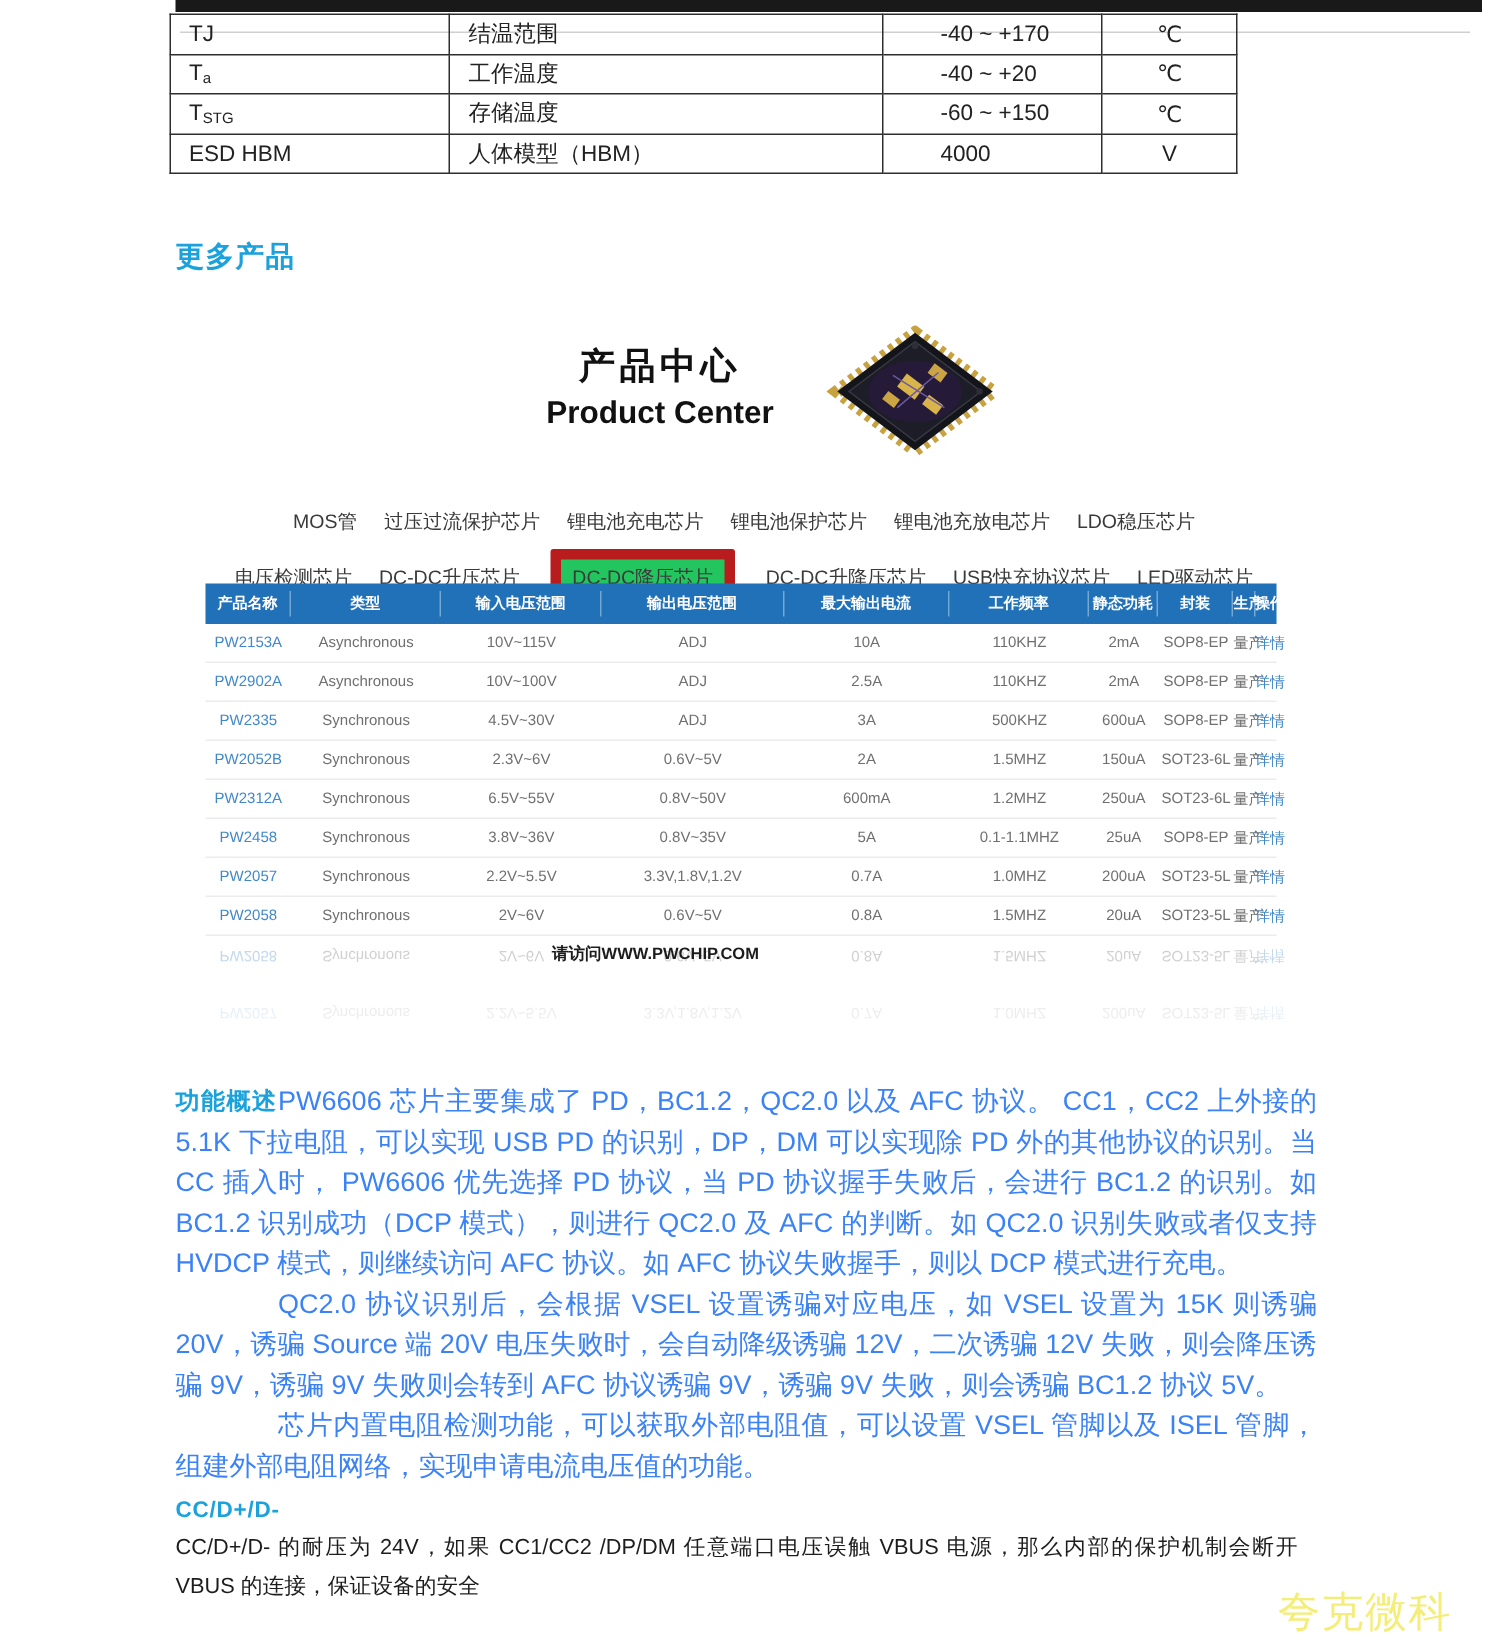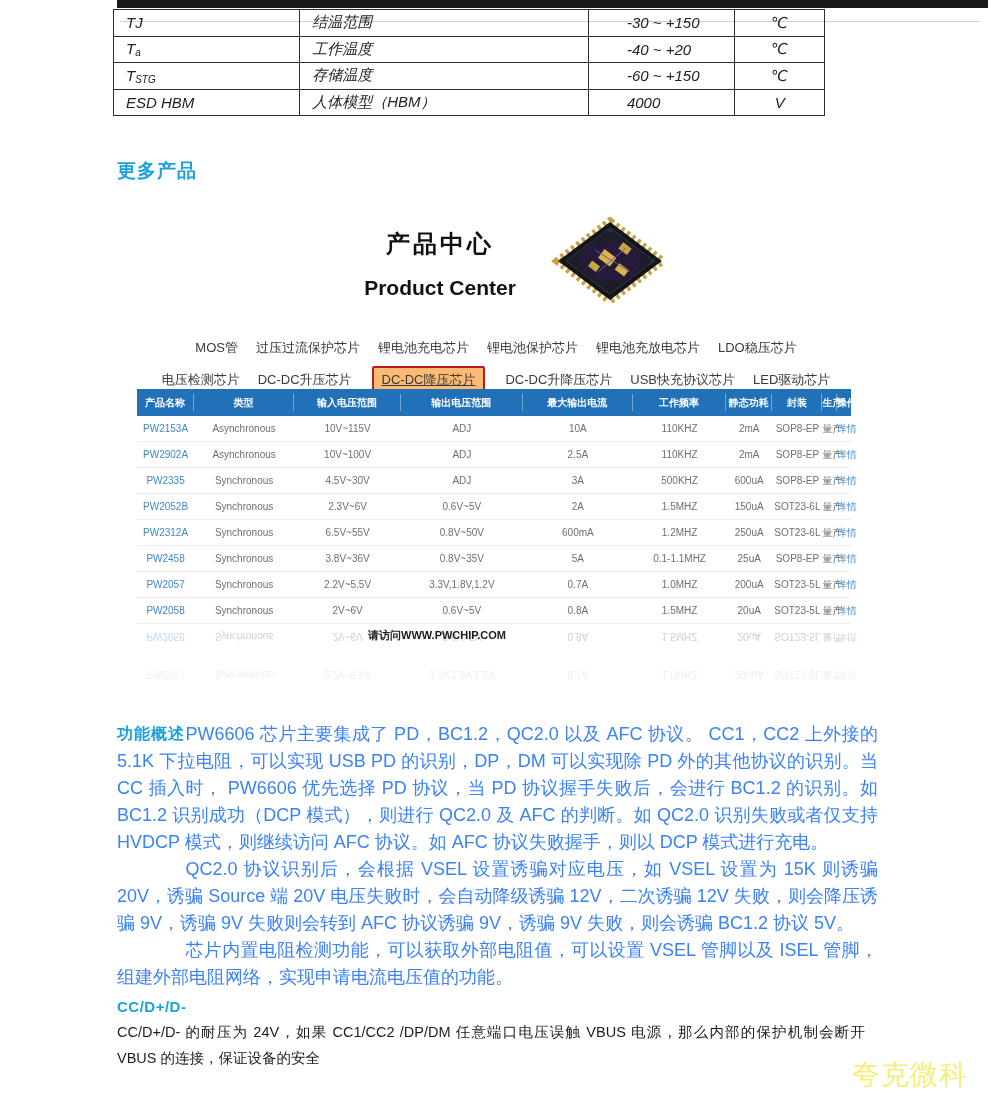--- a/index.html
+++ b/index.html
@@ -5,44 +5,44 @@
   * { margin:0; padding:0; box-sizing:border-box; }
   html,body { background:#ffffff; }
   body { font-family:"Liberation Sans","DejaVu Sans",sans-serif; }
   #page { position:relative; width:991px; height:1096px; background:#fff; overflow:hidden; margin:0 auto; }
 
   
   .top-bar { position:absolute; left:117px; top:0; width:871px; height:8px; background:#191919; }
   .artifact-line { position:absolute; left:120px; top:21px; width:860px; height:1px; background:#cfcfcf; }
 
   
-  .spec-table { position:absolute; left:113px; top:9px; width:712px; border-collapse:collapse; table-layout:fixed;font-style:italic; }
+  .spec-table { position:absolute; left:113px; top:9px; width:712px; border-collapse:collapse; table-layout:fixed; }
   .spec-table td { border:1.6px solid #2e2e2e; height:26.5px; font-size:15px; color:#222; padding:0 0 0 12px; vertical-align:middle; white-space:nowrap; }
   .spec-table td.val { padding-left:38px; }
   .spec-table td.unit { text-align:center; padding-left:0; }
   .spec-sub { font-size:10px; vertical-align:-2px; }
 
   
   .blue-heading { position:absolute; left:117px; font-weight:bold; color:#1BA1DC; }
   #more-products-heading { top:158px; font-size:19px; letter-spacing:1px; }
   #overview-heading { top:724px; font-size:16px; letter-spacing:1px; }
   #cc-heading { top:998px; font-size:15px; letter-spacing:.5px; }
 
   
   .banner-titles { position:absolute; left:255px; top:228px; width:370px; text-align:center; color:#111; }
   .banner-cn { font-size:24px; font-weight:bold; letter-spacing:3px; }
-  .banner-en { font-size:21px; font-weight:bold; margin-top:16px; }
+  .banner-en { font-size:21px; font-weight:bold; margin-top:4px; }
   .chip-wrap { position:absolute; left:551px; top:217px; width:118px; height:88px; }
 
   
   .cat-row { position:absolute; left:117px; width:758px; text-align:center; font-size:13px; color:#3a3a3a; white-space:nowrap;margin-top:17px; }
   #cat-row-1 { top:322px; }
   #cat-row-2 { top:349px; }
   .cat-item { display:inline-block; margin:0 9px; cursor:pointer; }
-  .cat-item.active { border:2px solid #b91c1c; background:#fdba74; padding:3px 8px; border-radius:2px; margin:0 11px;text-decoration:underline; }
+  .cat-item.active { border:7px solid #b91c1c; background:#22c55e; padding:3px 8px; border-radius:2px; margin:0 11px; }
 
   
   .product-table { position:absolute; left:137px; top:389px; width:714px; font-size:10px; }
   .pt-row { display:flex; align-items:center; height:26px; background:#fff; border-bottom:1px solid #ececec; }
   .pt-row.pt-head { height:27px; background:#2171B9; border-bottom:none; }
   .pt-cell { text-align:center; color:#6f6f6f; overflow:visible; white-space:nowrap; }
   .pt-head .pt-cell { color:#fff; font-weight:bold; border-right:1px solid rgba(255,255,255,.38); height:17px; line-height:17px; }
   .pt-head .pt-cell:last-child { border-right:none; }
   .c0{width:8%;} .c1{width:14%;} .c2{width:15%;} .c3{width:17%;} .c4{width:15.5%;}
   .c5{width:13%;} .c6{width:6.5%;} .c7{width:7%;text-align:center;} .c8{width:2%;} .c9{width:2%;}
@@ -74,21 +74,21 @@
     <colgroup>
       <col style="width:26.2%">
         <col style="width:40.6%">
         <col style="width:20.6%">
         <col style="width:12.6%">
     </colgroup>
     <tbody id="spec-table-body">
         <tr>
           <td><span>TJ</span></td>
           <td>结温范围</td>
-          <td class="val">-30 ~ +150</td>
+          <td class="val">-40 ~ +170</td>
           <td class="unit">℃</td>
         </tr>
         <tr>
           <td><span>T</span><span class="spec-sub">a</span></td>
           <td>工作温度</td>
           <td class="val">-40 ~ +20</td>
           <td class="unit">℃</td>
         </tr>
         <tr>
           <td><span>T</span><span class="spec-sub">STG</span></td>

